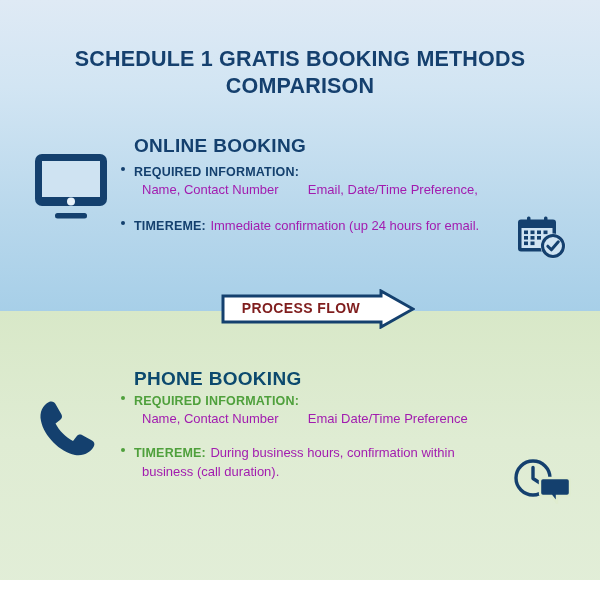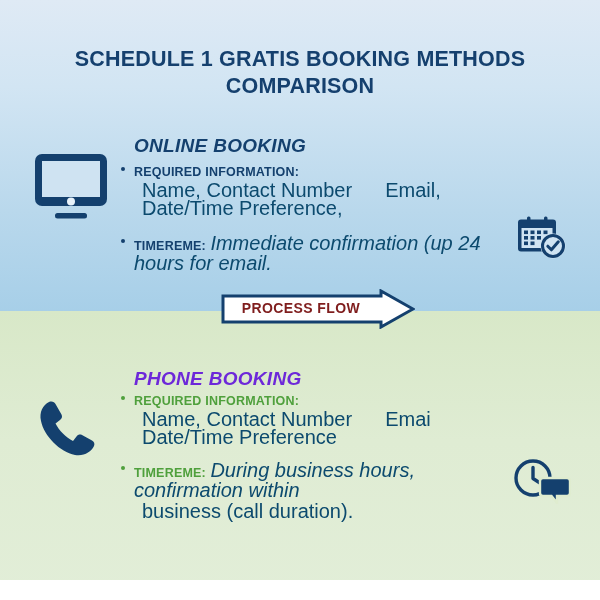--- a/index.html
+++ b/index.html
@@ -52,31 +52,30 @@
   }
 
   
   .sec-heading {
     position: absolute;
     font-family: "Liberation Sans Narrow", "Liberation Sans", sans-serif;
     font-weight: bold;
     font-size: 19px;
     letter-spacing: 0.3px;
     text-transform: uppercase;
-    font-style: italic;
   }
   #online-heading {
     left: 134px;
     top: 135px;
     color: #14406e;
   }
   #phone-heading {
     left: 134px;
     top: 368px;
-    color: #6d28d9;
+    color: #0c4a6e;
   }
 
   
   .bullets {
     position: absolute;
     width: 400px;
   }
   #online-bullets { left: 118px; top: 162px; }
   #phone-bullets  { left: 118px; top: 391px; }
 
@@ -101,25 +100,25 @@
     font-weight: bold;
     font-size: 12.5px;
     letter-spacing: 0.2px;
     text-transform: uppercase;
   }
   .blue .bullet-label { color: #14406e; }
   .green .bullet-label { color: #4fa03c; }
 
   .bullet-text {
     font-family: "Liberation Sans", sans-serif;
-    font-size: 20px;
+    font-size: 13px;
     line-height: 18px;
-    color: #0c4a6e;
-  }
-  .bullet-text.inline { display: inline; font-style: italic; }
+    color: #a21caf;
+  }
+  .bullet-text.inline { display: inline; }
   .bullet-body {
     display: block;
     margin-top: 1px;
     margin-left: 8px;
   }
   .gap { display: inline-block; width: 22px; }
 
   
   #online-bullets .bullet-row + .bullet-row { margin-top: 17px; }
   #phone-bullets  .bullet-row + .bullet-row { margin-top: 15px; }

